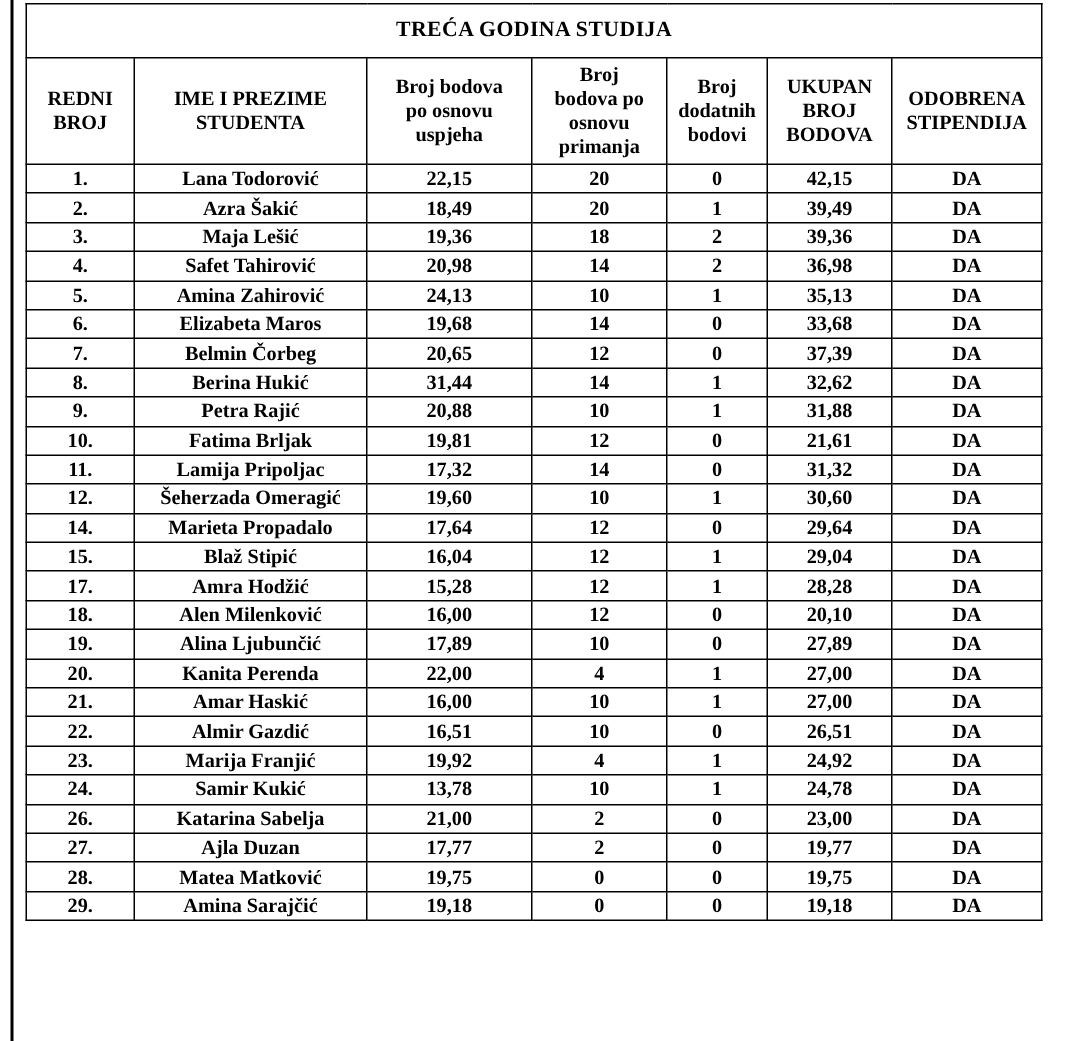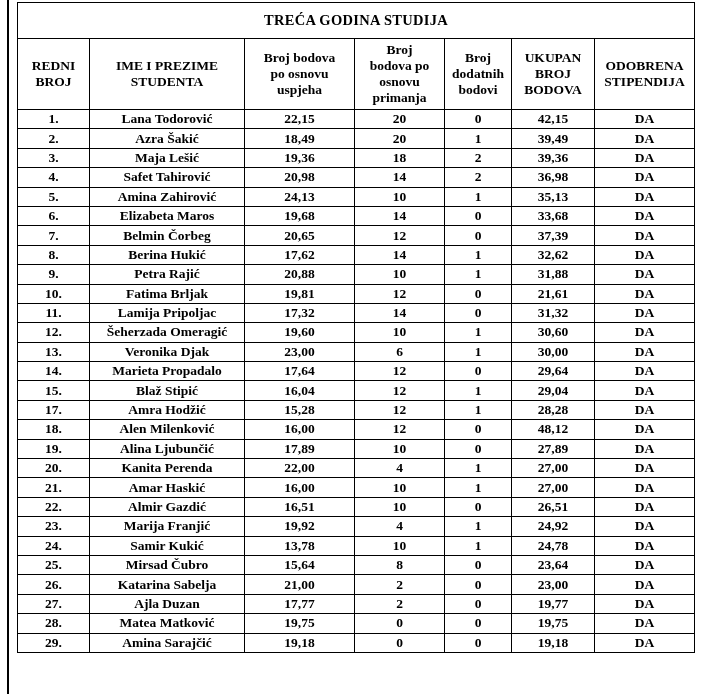--- a/index.html
+++ b/index.html
@@ -150,21 +150,21 @@
         <td class="c1">Belmin Čorbeg</td>
         <td class="c2">20,65</td>
         <td class="c3">12</td>
         <td class="c4">0</td>
         <td class="c5">37,39</td>
         <td class="c6">DA</td>
       </tr>
       <tr>
         <td class="c0">8.</td>
         <td class="c1">Berina Hukić</td>
-        <td class="c2">17,62</td>
+        <td class="c2">31,44</td>
         <td class="c3">14</td>
         <td class="c4">1</td>
         <td class="c5">32,62</td>
         <td class="c6">DA</td>
       </tr>
       <tr>
         <td class="c0">9.</td>
         <td class="c1">Petra Rajić</td>
         <td class="c2">20,88</td>
         <td class="c3">10</td>
@@ -193,29 +193,20 @@
       <tr>
         <td class="c0">12.</td>
         <td class="c1">Šeherzada Omeragić</td>
         <td class="c2">19,60</td>
         <td class="c3">10</td>
         <td class="c4">1</td>
         <td class="c5">30,60</td>
         <td class="c6">DA</td>
       </tr>
       <tr>
-        <td class="c0">13.</td>
-        <td class="c1">Veronika Djak</td>
-        <td class="c2">23,00</td>
-        <td class="c3">6</td>
-        <td class="c4">1</td>
-        <td class="c5">30,00</td>
-        <td class="c6">DA</td>
-      </tr>
-      <tr>
         <td class="c0">14.</td>
         <td class="c1">Marieta Propadalo</td>
         <td class="c2">17,64</td>
         <td class="c3">12</td>
         <td class="c4">0</td>
         <td class="c5">29,64</td>
         <td class="c6">DA</td>
       </tr>
       <tr>
         <td class="c0">15.</td>
@@ -234,21 +225,21 @@
         <td class="c4">1</td>
         <td class="c5">28,28</td>
         <td class="c6">DA</td>
       </tr>
       <tr>
         <td class="c0">18.</td>
         <td class="c1">Alen Milenković</td>
         <td class="c2">16,00</td>
         <td class="c3">12</td>
         <td class="c4">0</td>
-        <td class="c5">48,12</td>
+        <td class="c5">20,10</td>
         <td class="c6">DA</td>
       </tr>
       <tr>
         <td class="c0">19.</td>
         <td class="c1">Alina Ljubunčić</td>
         <td class="c2">17,89</td>
         <td class="c3">10</td>
         <td class="c4">0</td>
         <td class="c5">27,89</td>
         <td class="c6">DA</td>
@@ -292,29 +283,20 @@
       <tr>
         <td class="c0">24.</td>
         <td class="c1">Samir Kukić</td>
         <td class="c2">13,78</td>
         <td class="c3">10</td>
         <td class="c4">1</td>
         <td class="c5">24,78</td>
         <td class="c6">DA</td>
       </tr>
       <tr>
-        <td class="c0">25.</td>
-        <td class="c1">Mirsad Čubro</td>
-        <td class="c2">15,64</td>
-        <td class="c3">8</td>
-        <td class="c4">0</td>
-        <td class="c5">23,64</td>
-        <td class="c6">DA</td>
-      </tr>
-      <tr>
         <td class="c0">26.</td>
         <td class="c1">Katarina Sabelja</td>
         <td class="c2">21,00</td>
         <td class="c3">2</td>
         <td class="c4">0</td>
         <td class="c5">23,00</td>
         <td class="c6">DA</td>
       </tr>
       <tr>
         <td class="c0">27.</td>

